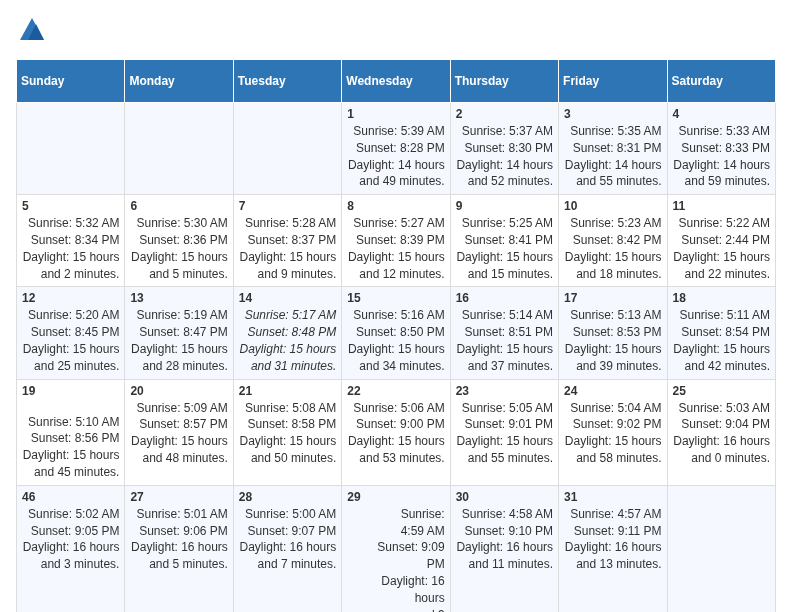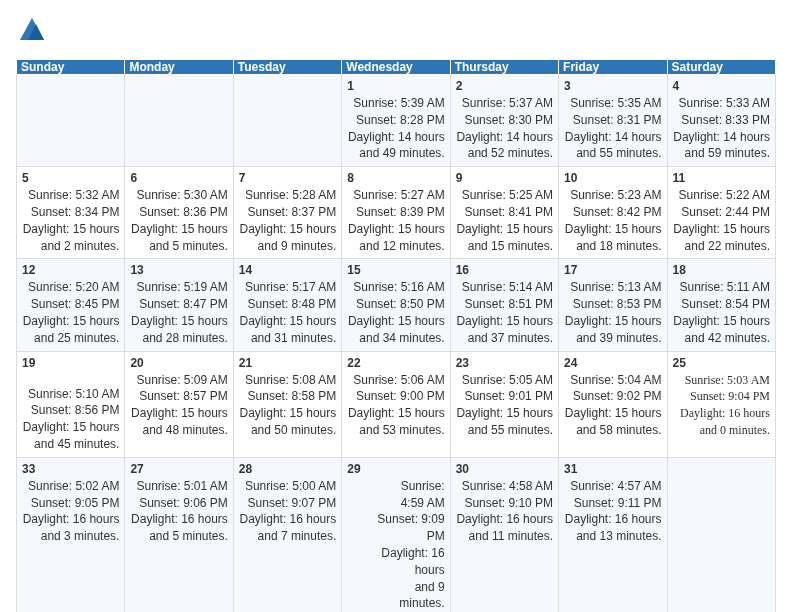--- a/index.html
+++ b/index.html
@@ -50,21 +50,21 @@
     table {
       width: 100%;
       border-collapse: collapse;
       table-layout: fixed;
     }
     thead tr th {
       background-color: #2e75b6;
       color: #fff;
       font-size: 12px;
       font-weight: bold;
-      padding: 0 4px;
+      padding: 14px 4px;
       text-align: left;
       border: 1px solid #fff;
     }
     tbody tr td {
       vertical-align: top;
       padding: 4px 5px;
       font-size: 10.5px;
       color: #333;
       border: 1px solid #ddd;
       min-height: 80px;
@@ -217,21 +217,21 @@
         </td>
         <td>
           <span class="day-number">13</span>
           <div class="day-info" style="white-space: pre-line;">Sunrise: 5:19 AM
 Sunset: 8:47 PM
 Daylight: 15 hours
 and 28 minutes.</div>
         </td>
         <td>
           <span class="day-number">14</span>
-          <div class="day-info" style="white-space: pre-line;">Sunrise: 5:17 AM
+          <div class="day-info" style="white-space: pre-line; font-style: italic;">Sunrise: 5:17 AM
 Sunset: 8:48 PM
 Daylight: 15 hours
 and 31 minutes.</div>
         </td>
         <td>
           <span class="day-number">15</span>
           <div class="day-info" style="white-space: pre-line;">Sunrise: 5:16 AM
 Sunset: 8:50 PM
 Daylight: 15 hours
 and 34 minutes.</div>
@@ -296,29 +296,29 @@
         </td>
         <td>
           <span class="day-number">24</span>
           <div class="day-info" style="white-space: pre-line;">Sunrise: 5:04 AM
 Sunset: 9:02 PM
 Daylight: 15 hours
 and 58 minutes.</div>
         </td>
         <td>
           <span class="day-number">25</span>
-          <div class="day-info" style="white-space: pre-line; font-family: Liberation Serif, serif;">Sunrise: 5:03 AM
+          <div class="day-info" style="white-space: pre-line;">Sunrise: 5:03 AM
 Sunset: 9:04 PM
 Daylight: 16 hours
 and 0 minutes.</div>
         </td>
       </tr>
       <tr>
         <td>
-          <span class="day-number">33</span>
+          <span class="day-number">46</span>
           <div class="day-info" style="white-space: pre-line;">Sunrise: 5:02 AM
 Sunset: 9:05 PM
 Daylight: 16 hours
 and 3 minutes.</div>
         </td>
         <td>
           <span class="day-number">27</span>
           <div class="day-info" style="white-space: pre-line;">Sunrise: 5:01 AM
 Sunset: 9:06 PM
 Daylight: 16 hours

